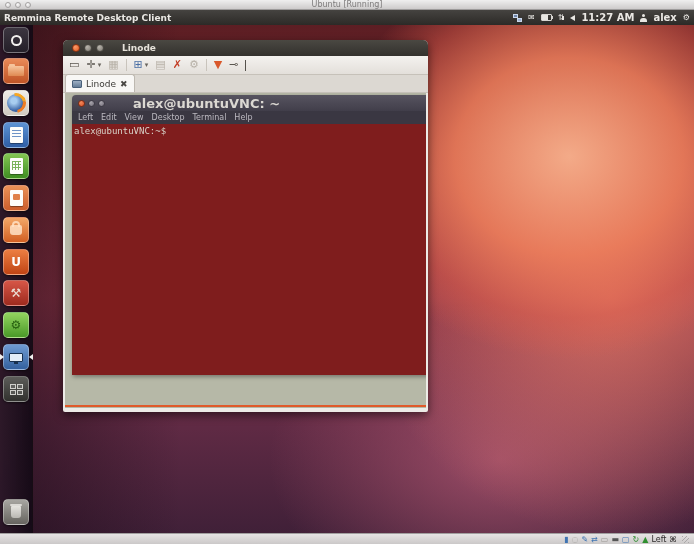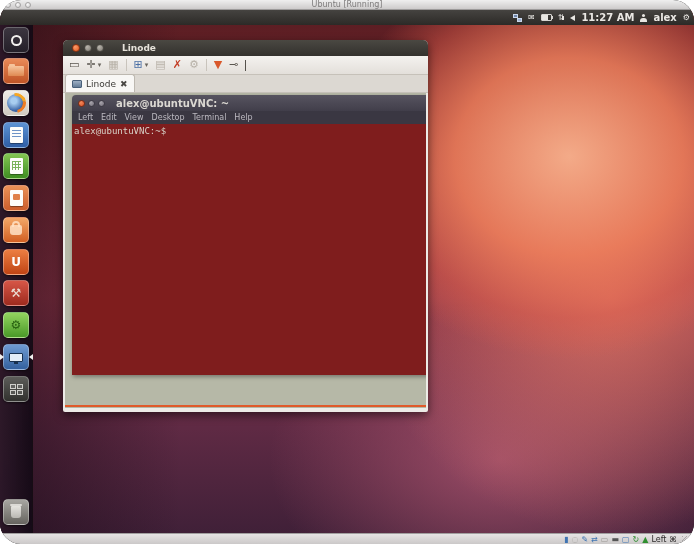--- a/index.html
+++ b/index.html
@@ -1,17 +1,17 @@
 <!DOCTYPE html>
 <html><head>
 <meta charset="utf-8">
 <style>
   html,body{margin:0;padding:0;}
   body{font-family:"DejaVu Sans",sans-serif;-webkit-font-smoothing:antialiased;}
-  .screen{position:relative;width:694px;height:544px;overflow:hidden;background:#000;border-radius:21px;}
+  .screen{position:relative;width:694px;height:544px;overflow:hidden;background:#000;}
 
   
   .vm-titlebar{position:absolute;top:0;left:0;right:0;height:10px;
     background:linear-gradient(#efefef,#cdcbcb);border-bottom:1px solid #9d9b9b;box-sizing:border-box;
     display:flex;align-items:center;z-index:40;}
   .vm-title{position:absolute;left:0;right:0;text-align:center;font-size:8px;line-height:10px;color:#7d7b7b;}
   .tl{width:6px;height:6px;border-radius:50%;border:1px solid #a5a3a3;background:radial-gradient(circle at 35% 30%,#fbfbfb,#cfcdcd);margin-left:4px;box-sizing:border-box;}
   .tl:first-of-type{margin-left:5px;}
 
   
@@ -114,21 +114,21 @@
   .rw-body{position:relative;margin:0 2px;height:315px;background:#b6b8a7;overflow:hidden;}
 
   
   .vnc-bottom-line{position:absolute;left:0;bottom:1px;width:372px;height:2px;background:#e05a2b;}
 
   
   .term{position:absolute;left:7px;top:2px;width:391px;height:280px;border-radius:4px 4px 0 0;
     box-shadow:1px 2px 4px rgba(0,0,0,.35);}
   .term-titlebar{height:16px;background:linear-gradient(#575460,#413e4a);border-radius:4px 4px 0 0;
     display:flex;align-items:center;color:#dbd8d2;}
-  .term-title{font-size:10px;font-weight:bold;margin-left:11px;}
+  .term-title{font-size:13px;font-weight:bold;margin-left:28px;}
   .tbtn{width:7px;height:7px;border-radius:50%;box-sizing:border-box;margin-left:3px;}
   .tbtn.close{background:radial-gradient(circle at 35% 30%,#f08a5c,#d84f28);border:1px solid #7e2a10;margin-left:6px;}
   .tbtn.gray{background:radial-gradient(circle at 35% 30%,#a9a5ad,#6f6b76);border:1px solid #3c3944;}
   .term-menubar{height:13px;background:#3a3742;display:flex;align-items:center;gap:8px;padding-left:6px;
     font-size:8px;color:#bcb9c0;}
   .term-body{position:relative;height:251px;background:#7f1d1d;color:#d8d3c9;
     font-family:"DejaVu Sans Mono",monospace;font-size:9px;}
   .term-prompt{position:absolute;left:2px;top:2px;white-space:pre;}
   .term-right-line{position:absolute;right:-1px;bottom:0;width:2px;height:125px;background:#ce3b1d;}
 
@@ -153,20 +153,21 @@
   <div class="vm-titlebar">
     <span class="tl"></span>
     <span class="tl"></span>
     <span class="tl"></span>
     <span class="vm-title">Ubuntu [Running]</span>
   </div>
 
   <div class="desktop">
 
     <div class="panel">
+      <span class="panel-title">Remmina Remote Desktop Client</span>
       <span class="panel-right">
         <span class="net-ic">
             <i></i>
             <i></i>
           </span>
         <span class="glyph8">✉</span>
         <span class="batt"></span>
         <span class="glyph8">⇅</span>
         <span class="spk"></span>
         <span class="panel-time">11:27 AM</span>

